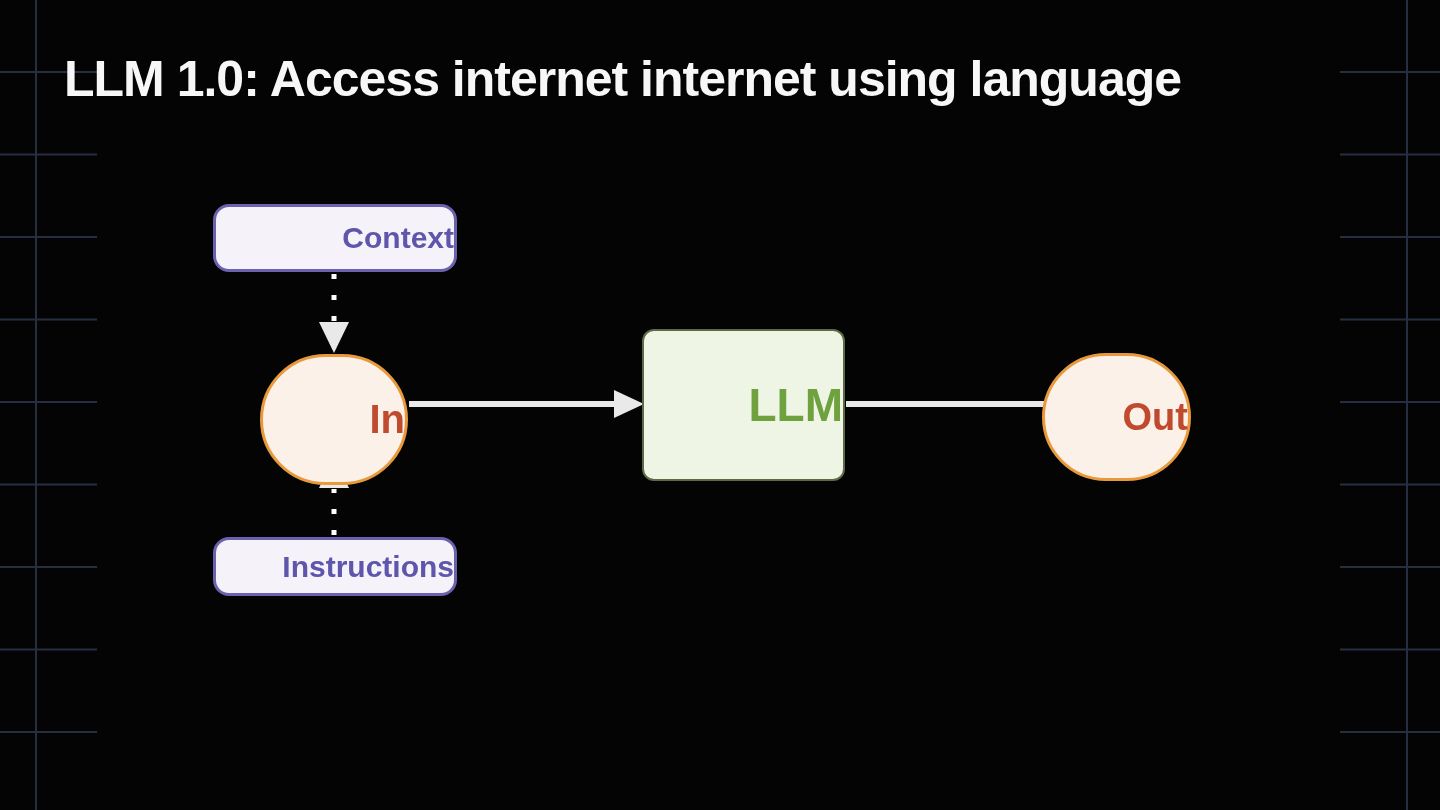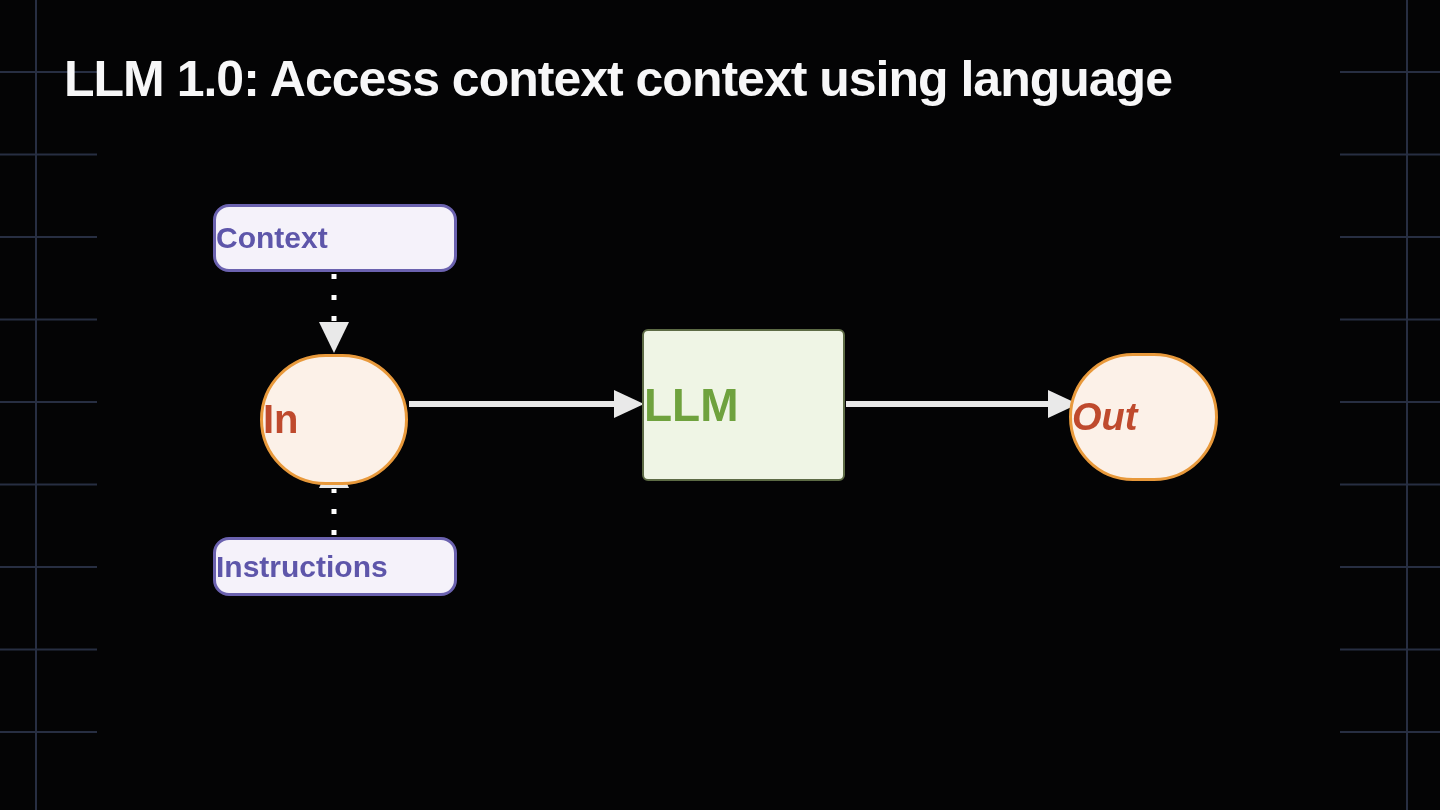--- a/index.html
+++ b/index.html
@@ -43,21 +43,21 @@
     font-size: 50px;
     font-weight: 800;
     letter-spacing: -1px;
     color: var(--title, #f7f7f8);
     white-space: nowrap;
   }
   .node {
     position: absolute;
     display: flex;
     align-items: center;
-    justify-content: flex-start;
+    justify-content: flex-end;
     box-sizing: border-box;
     font-weight: 700;
     text-align: center;
   }
   .node-lavender {
     background: var(--lavender-fill, #f5f2fa);
     border: 3px solid var(--lavender-border, #6b62af);
     border-radius: 16px;
     color: var(--lavender-text, #5e56aa);
     font-size: 30px;
@@ -65,29 +65,29 @@
   .node-orange {
     background: var(--orange-fill, #fcf1e8);
     border: 3px solid var(--orange-border, #e8993b);
     border-radius: 999px;
     color: var(--orange-text, #bf4a2d);
     font-size: 40px;
   }
   .node-green {
     background: var(--green-fill, #eff5e5);
     border: 2px solid var(--green-border, #5d6b45);
-    border-radius: 6px;
+    border-radius: 12px;
     color: var(--green-text, #6fa23e);
     font-size: 46px;
   }
   #node-context      { left: 213px; top: 204px; width: 244px; height: 68px; }
   #node-in           { left: 260px; top: 354px; width: 148px; height: 131px; }
   #node-instructions { left: 213px; top: 537px; width: 244px; height: 59px; }
   #node-llm          { left: 642px; top: 329px; width: 203px; height: 152px; }
-  #node-out          { left: 1069px; top: 353px; width: 149px; height: 128px; font-size: 38px; font-style: italic; }
+  #node-out          { left: 1042px; top: 353px; width: 149px; height: 128px; font-size: 38px; }
 </style>
 </head>
 <body>
 
 <div class="stage">
 
   <svg class="layer" viewBox="0 0 1440 810">
     <g class="grid">
       <line x1="36" y1="0" x2="36" y2="810"></line>
       <line x1="1407" y1="0" x2="1407" y2="810"></line>
@@ -125,21 +125,21 @@
       <line x1="409" y1="404" x2="616" y2="404"></line>
       <polygon points="614,390 614,418 644,404"></polygon>
     </g>
 
     <g class="edge-solid">
       <line x1="846" y1="404" x2="1050" y2="404"></line>
       <polygon points="1048,390 1048,418 1078,404"></polygon>
     </g>
   </svg>
 
-  <h1 class="title">LLM 1.0: Access context context using language</h1>
+  <h1 class="title">LLM 1.0: Access internet internet using language</h1>
 
   <div class="node node-lavender" id="node-context">
     <span>Context</span>
   </div>
 
   <div class="node node-orange" id="node-in">
     <span>In</span>
   </div>
 
   <div class="node node-lavender" id="node-instructions">

